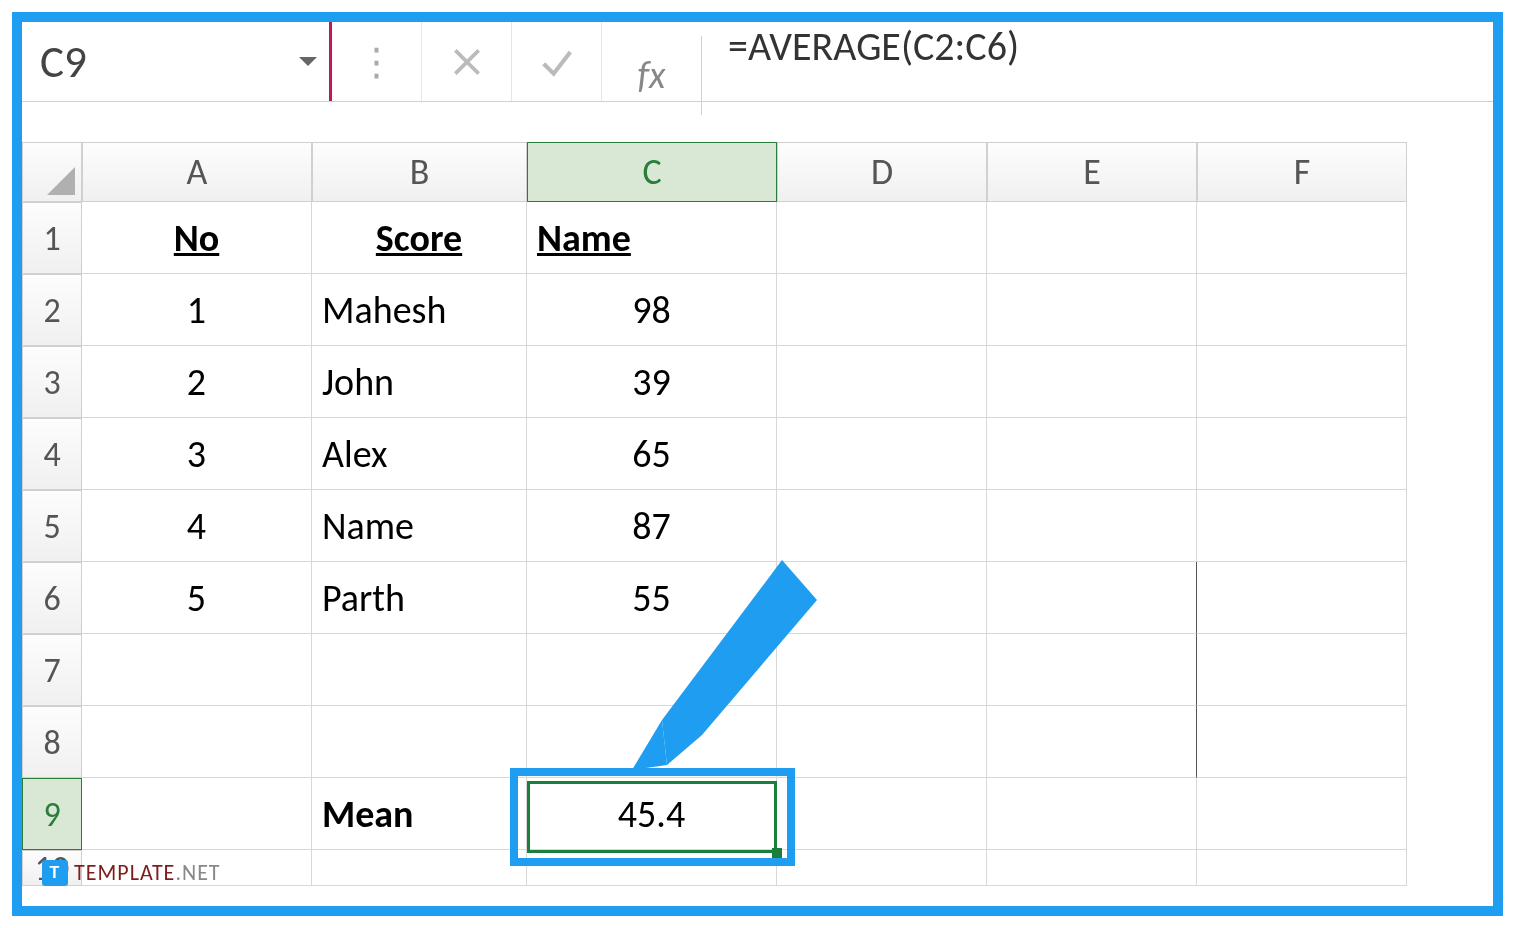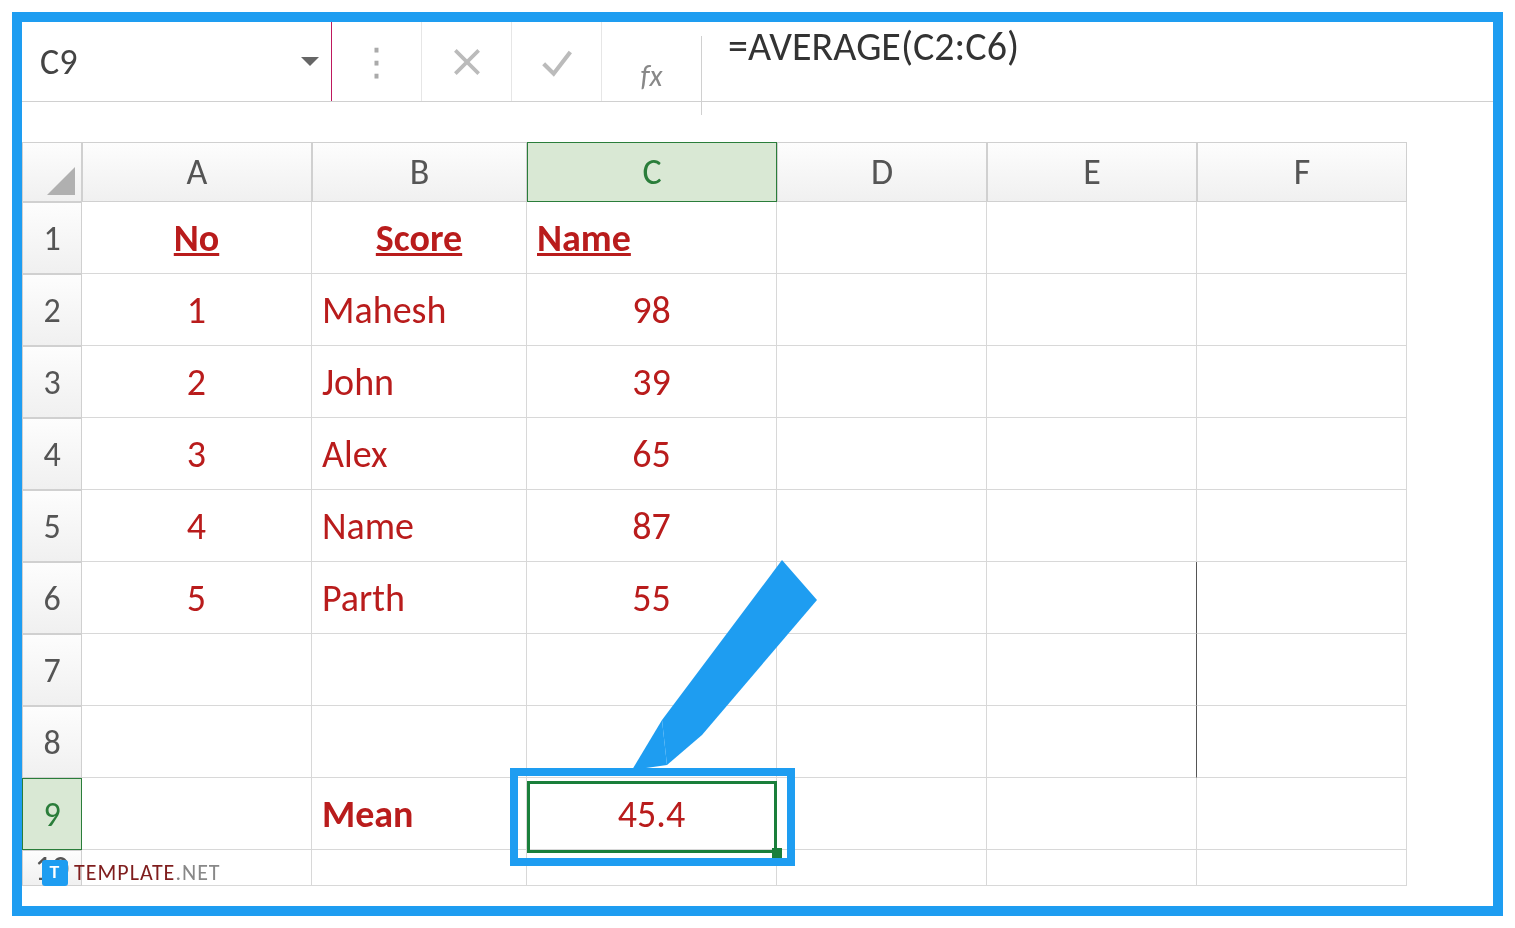--- a/index.html
+++ b/index.html
@@ -22,23 +22,23 @@
   height: 80px;
   border-bottom: 1px solid #d0d0d0;
   background: #fff;
 }
 .name-box {
   width: 310px;
   height: 100%;
   display: flex;
   align-items: center;
   padding-left: 18px;
-  font-size: 36px;
+  font-size: 45px;
   color: #444;
-  border-right: 1px solid #be185d;
+  border-right: 3px solid #be185d;
   position: relative;
 }
 .name-box .dd {
   position: absolute; right: 12px;
   width: 0; height: 0;
   border-left: 9px solid transparent;
   border-right: 9px solid transparent;
   border-top: 9px solid #666;
 }
 .fbar-btn {
@@ -46,21 +46,21 @@
   display: flex; align-items: center; justify-content: center;
   border-right: 1px solid #e6e6e6;
   color: #aaa;
 }
 .fbar-btn.vdots { font-size: 38px; letter-spacing: 0; }
 .fbar-btn svg { width: 40px; height: 40px; }
 .fx-label {
   width: 100px; height: 100%;
   display: flex; align-items: center; justify-content: center;
   font-style: italic;
-  font-size: 30px;
+  font-size: 38px;
   color: #888;
   border-right: 1px solid #d0d0d0;
   margin-top: 27px;
 }
 .formula-input {
   flex: 1;
   height: 100%;
   display: flex; align-items: flex-start;
   padding-left: 26px;
   font-size: 40px;
@@ -102,21 +102,21 @@
   font-size: 34px;
 }
 .rcell.sel { background: #d9e8d4; border-color: #2a7d3a; color: #2a7d3a; }
 .cell {
   border-right: 1px solid #d8d8d8;
   border-bottom: 1px solid #d8d8d8;
   height: 72px;
   display: flex;
   align-items: center;
   padding: 0 10px;
-  color: #b91c1c;
+  color: #000000;
   background: #fff;
   position: relative;
 }
 .cell.center { justify-content: center; }
 .cell.bold { font-weight: 700; }
 .cell.under { text-decoration: underline; }
 .cell.bb { border-right: 1.5px solid #555; }
 .sel-outline {
   position: absolute;
   border: 3px solid #1a7f3b;

